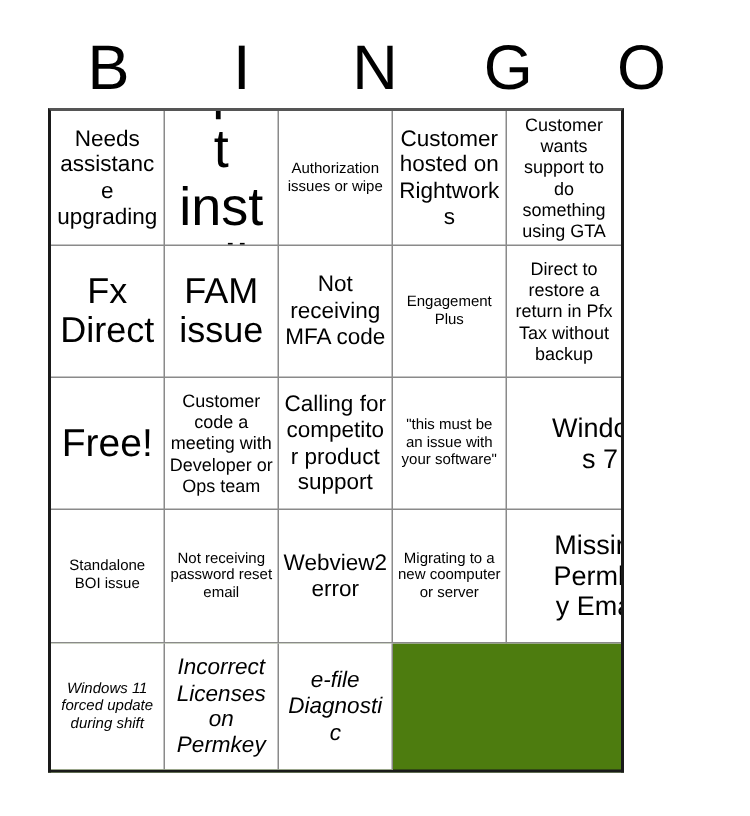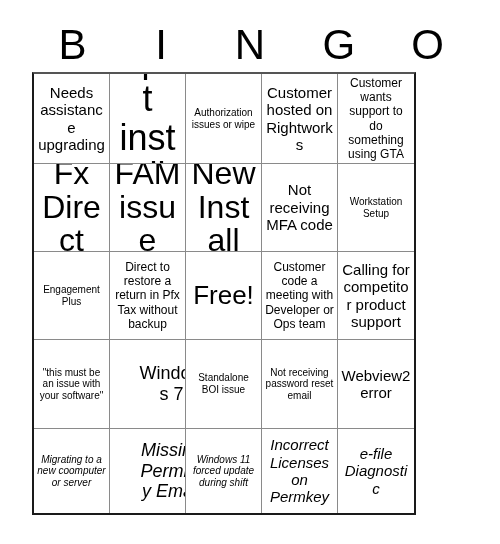--- a/index.html
+++ b/index.html
@@ -78,21 +78,21 @@
     line-height: 1.12;
     word-wrap: break-word;
     hyphens: none;
   }
   
   .s-xs  { font-size: 12px;   line-height: 1.18; }
   .s-sm  { font-size: 10px; line-height: 1.16; }
   .s-md  { font-size: 15px;   line-height: 1.16; }
   .s-lg  { font-size: 18px;   line-height: 1.14; margin-left: 48px; }
   .s-xl  { font-size: 36px;   line-height: 1.08; }
-  .s-xxl { font-size: 32px;   line-height: 1.06; }
+  .s-xxl { font-size: 24px;   line-height: 1.06; }
   .s-free{ font-size: 26px;   line-height: 1.05; }
 </style>
 </head>
 <body>
 
 <div id="card">
 
   <div id="header">
     <div class="header-letter">B</div>
     <div class="header-letter">I</div>
@@ -117,27 +117,21 @@
       <div class="cell">
         <span class="cell-text s-xs">Customer wants support to do something using GTA</span>
       </div>
       <div class="cell">
         <span class="cell-text s-xxl">Fx Direct</span>
       </div>
       <div class="cell">
         <span class="cell-text s-xxl">FAM issue</span>
       </div>
       <div class="cell">
-        <span class="cell-text s-xxl">New Install</span>
-      </div>
-      <div class="cell">
         <span class="cell-text s-md">Not receiving MFA code</span>
-      </div>
-      <div class="cell">
-        <span class="cell-text s-sm">Workstation Setup</span>
       </div>
       <div class="cell">
         <span class="cell-text s-sm">Engagement Plus</span>
       </div>
       <div class="cell">
         <span class="cell-text s-xs">Direct to restore a return in Pfx Tax without backup</span>
       </div>
       <div class="cell">
         <span class="cell-text s-free">Free!</span>
       </div>

